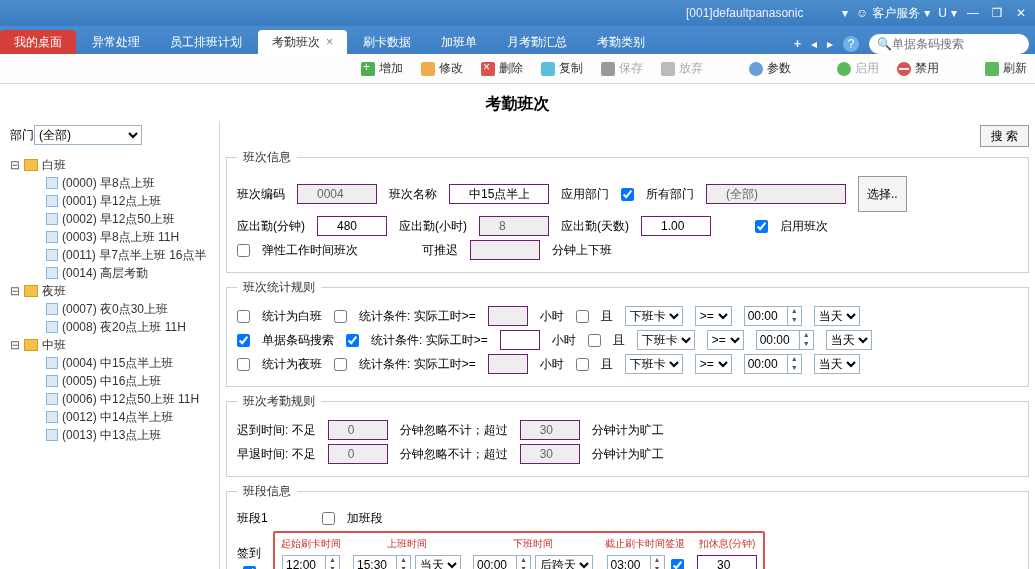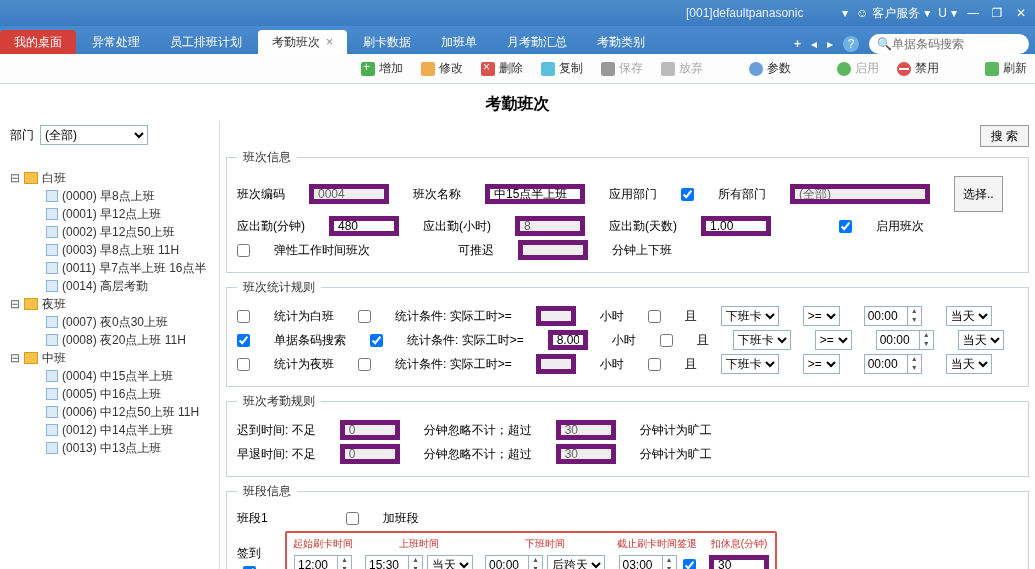--- a/index.html
+++ b/index.html
@@ -39,40 +39,40 @@
 .ico-disable{ background:#d9534f;border-radius:50%;position:relative;}
 .ico-disable::before{content:"";position:absolute;left:2px;top:6px;width:10px;height:2px;background:#fff;}
 .ico-refresh{ background:#5cb85c;border-radius:2px;}
 
 
 .page-title { text-align: center; font-size: 16px; font-weight: bold; padding: 10px 0 6px; }
 
 
 .main { display: flex; height: calc(569px - 26px - 28px - 30px - 34px); }
 .sidebar { width: 220px; border-right: 1px solid #cfd8e0; padding: 4px 4px 4px 10px; overflow: hidden; }
-.dept-row { display: flex; align-items: center; gap: 6px; margin-bottom: 24px; }
+.dept-row { display: flex; align-items: center; gap: 0; margin-bottom: 11px; }
 .dept-row select { width: 108px; height: 20px; border: 1px solid #7a9ab8; }
 .btn-search { height: 22px; padding: 0 10px; border: 1px solid #999; background: #f4f4f4; cursor: pointer; margin-left:auto; }
 
 .tree { font-size: 12px; color: #333; }
 .tree .node { display: flex; align-items: center; gap: 4px; height: 18px; white-space: nowrap; overflow: hidden; }
 .tree .toggle { width: 10px; text-align:center; color:#666; cursor:pointer;}
 .tree .folder { width: 14px; height: 12px; background: #f6c04d; border: 1px solid #d4a017; display:inline-block; }
 .tree .file { width: 12px; height: 12px; background: #dbeaf7; border: 1px solid #8bb4da; display:inline-block; }
 .tree .children { padding-left: 24px; }
 .tree .leaf { padding-left: 12px; }
 
 
 .content { flex: 1; padding: 0 6px 6px 6px; overflow: auto; }
 .top-row { display:flex; align-items:center; gap:6px; padding:4px 0 2px;}
 fieldset { border: 1px solid #c7d2dd; margin-bottom: 6px; padding: 6px 10px 8px; }
 fieldset > legend { padding: 0 6px; color: #333; }
-.row { display: flex; align-items: center; gap: 24px; margin: 4px 0; flex-wrap: wrap; }
+.row { display: flex; align-items: center; gap: 12px; margin: 4px 0; flex-wrap: wrap; }
 .lbl { white-space: nowrap; }
-input[type=text].field { height: 20px; border: 5px solid #701a75; background: #fff; padding: 0 4px; }
+input[type=text].field { height: 20px; border: 1px solid #701a75; background: #fff; padding: 0 19px; }
 input[type=text].ro { background: #eee; color: #666; }
 .w60{width:60px;} .w70{width:70px;} .w80{width:80px;} .w100{width:100px;} .w140{width:140px;} .w40{width:40px;}
 select.sel { height: 20px; border: 1px solid #9bb3c9; background:#fff; }
 .chk { width: 13px; height: 13px; }
 .spin { display:inline-flex; align-items:center; border:1px solid #9bb3c9; height:20px;}
 .spin input{ border:none; width:42px; height:18px; padding:0 3px; outline:none;}
 .spin .arrows{ width:14px; display:flex; flex-direction:column; border-left:1px solid #9bb3c9;}
 .spin .arrows span{ height:9px; font-size:8px; line-height:8px; text-align:center; color:#555; cursor:pointer;}
 .btn-select{ height:36px; padding:0 8px; border:1px solid #999; background:#f4f4f4; cursor:pointer;}
 

